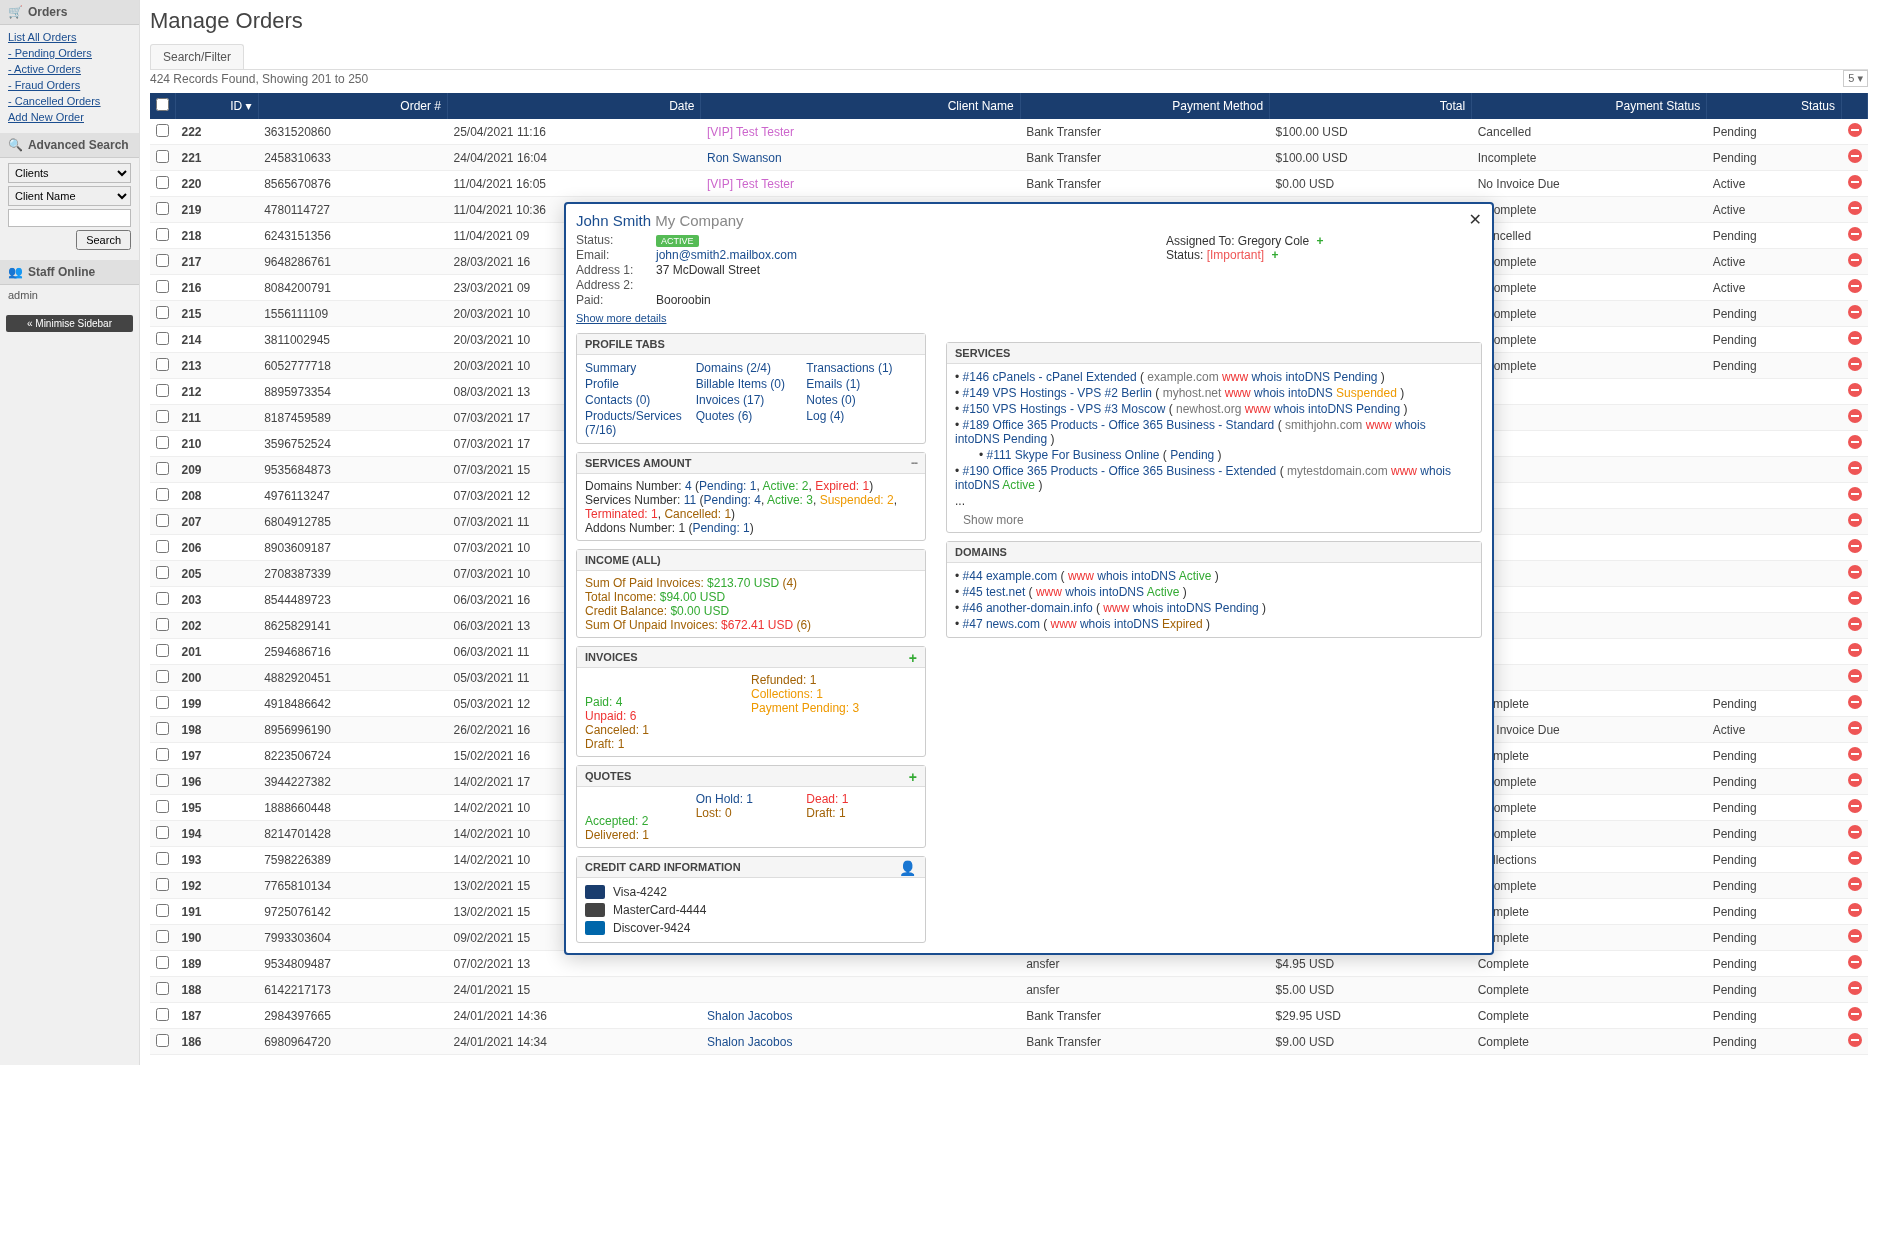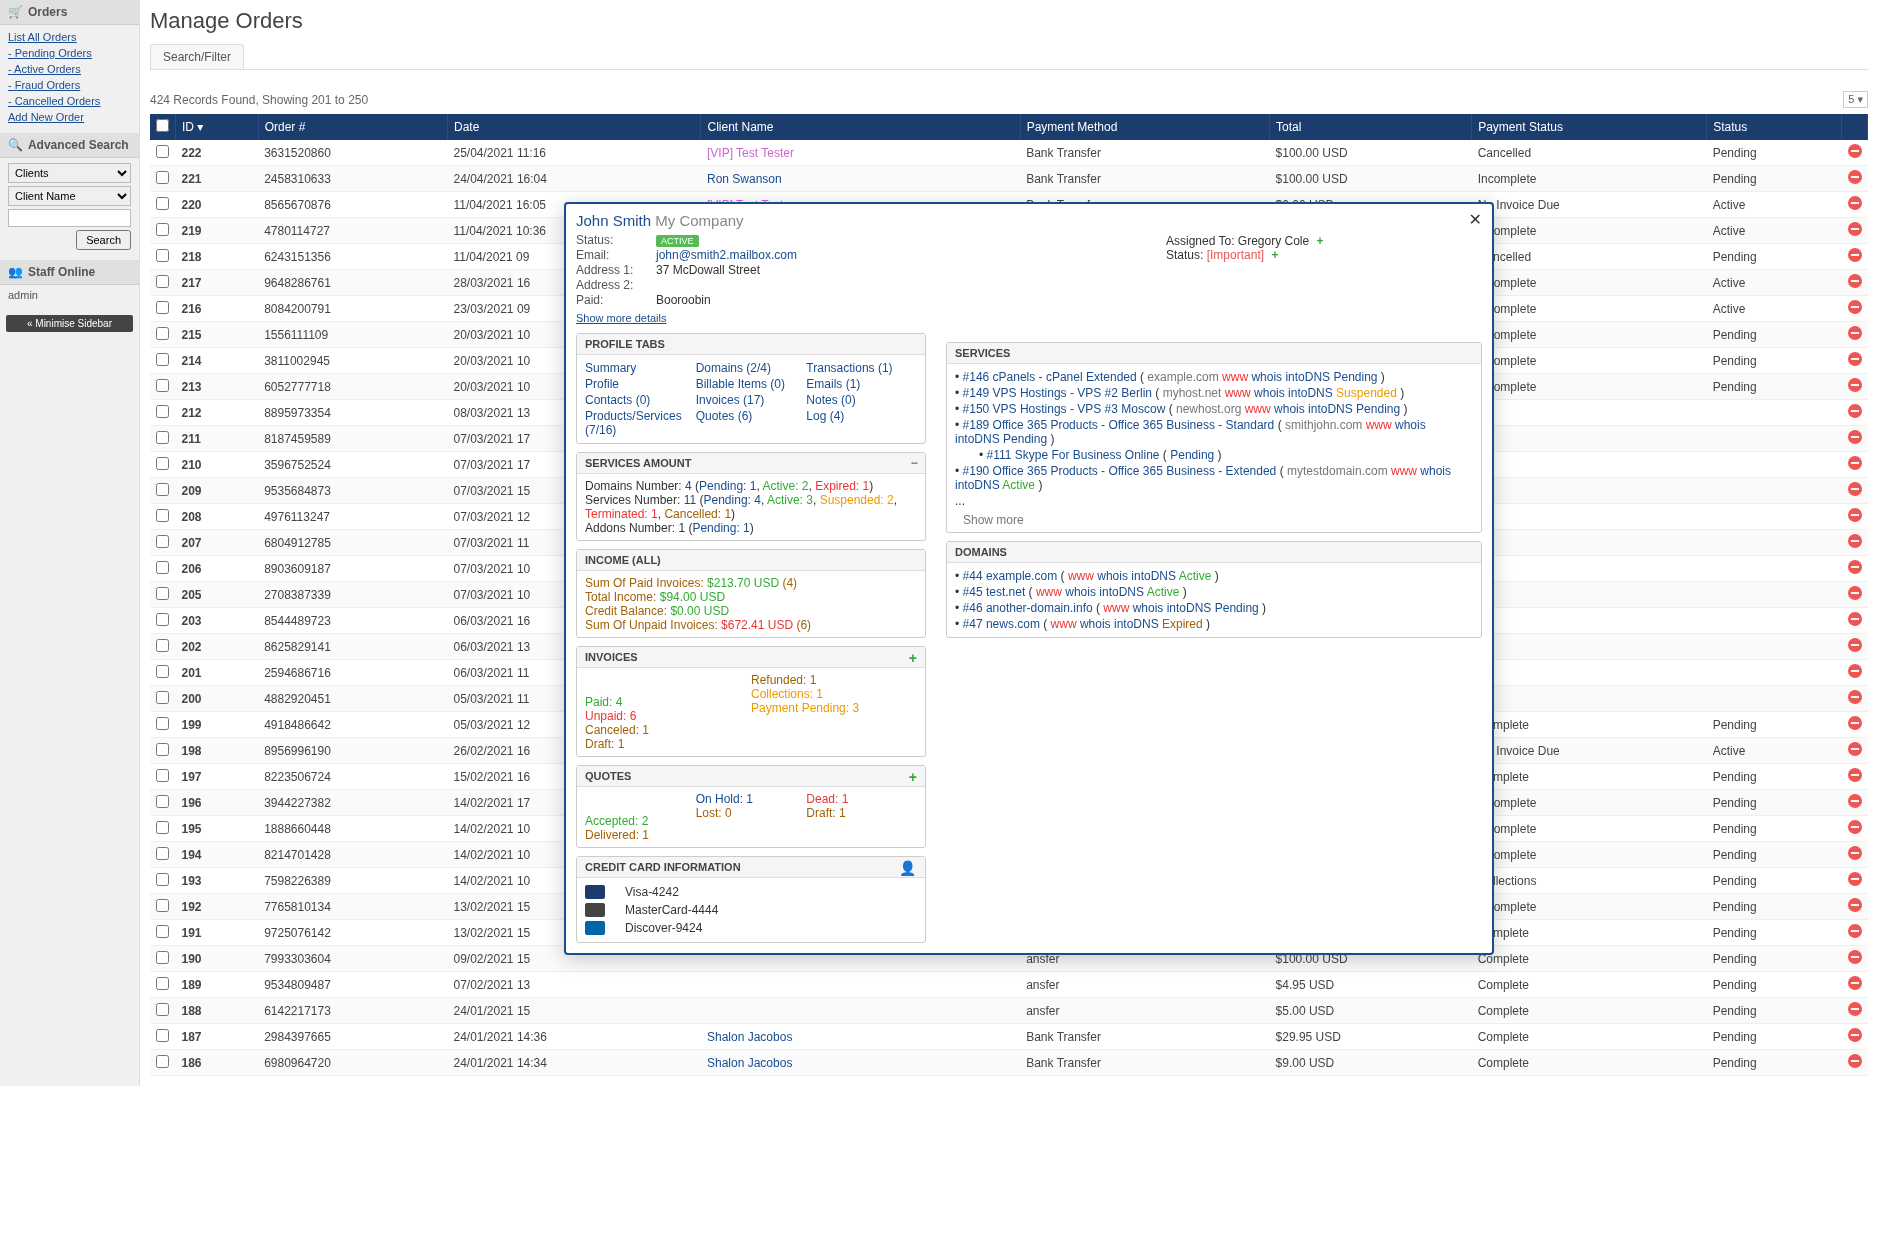--- a/index.html
+++ b/index.html
@@ -14,27 +14,27 @@
 .side-menu { padding: 4px 8px 8px 8px; text-decoration: underline; }
 .side-menu div { padding: 2px 0; font-size: 11px; }
 .side-menu div a { color: #1a4d8f; text-decoration: underline; }
 .side-body { padding: 5px 8px 10px 8px; }
 .side-body select, .side-body input[type=text] { width: 100%; font-size: 11px; padding: 2px; margin-bottom: 3px; border: 1px solid #bbb; }
 .side-body button { float: right; font-size: 11px; padding: 2px 8px; text-align: right; }
 .side-online { padding: 4px 8px; font-size: 11px; color: #555; }
 .minimise { background: #444; color: #fff; text-align: center; font-size: 10px; padding: 3px; margin: 10px 6px; border-radius: 2px; cursor: pointer; }
 
 h1 { font-size: 22px; font-weight: 400; color: #444; margin: 8px 0 10px 0; }
-.tabs { border-bottom: 1px solid #ddd; margin-bottom: 21px; }
+.tabs { border-bottom: 1px solid #ddd; margin-bottom: 0; }
 .tab { display: inline-block; padding: 5px 12px; border: 1px solid #ddd; border-bottom: none; border-radius: 3px 3px 0 0; font-size: 12px; color: #555; background: #f7f7f7; cursor: pointer; }
 .records-row { display: flex; justify-content: space-between; align-items: center; font-size: 12px; color: #666; margin-bottom: 6px; }
 .perpage { border: 1px solid #ccc; padding: 1px 4px; font-size: 11px; }
 
 table.grid { width: 100%; border-collapse: collapse; font-size: 12px; }
-table.grid thead th { background: #1a3d6e; color: #fff; padding: 5px 6px; text-align: left; font-weight: 500; border-right: 1px solid #2a4d7e; }
+table.grid thead th { background: #1a3d6e; color: #fff; padding: 5px 6px; text-align: right; font-weight: 500; border-right: 1px solid #2a4d7e; }
 table.grid thead th.chk { width: 22px; text-align: center; }
 table.grid tbody td { padding: 4px 6px; border-bottom: 1px solid #eee; color: #444; }
 table.grid tbody tr:nth-child(even) { background: #fafafa; }
 .del-btn { display:inline-block; width:14px; height:14px; border-radius:50%; background:#e55; position:relative; cursor:pointer; }
 .del-btn::after { content:""; position:absolute; left:3px; top:6px; width:8px; height:2px; background:#fff; }
 
 .st-pending { color: #c00; }
 .st-active { color: #6a0; }
 .st-incomplete { color: #c00; }
 .st-cancelled { color: #888; }
@@ -67,21 +67,21 @@
 .pt-cols { display:flex; }
 .pt-cols > div { flex:1; }
 .pt-cols a { display:block; padding:1px 0; color:#1a4d8f; }
 
 .inc-green { color:#3a3;margin-top:22px; }
 .inc-red   { color:#e33; }
 .inc-orange{ color:#e90; }
 .inc-blue  { color:#1a4d8f; }
 .inc-grey  { color:#a16207; }
 
-.cc-row { display:flex; align-items:center; gap:20px; padding:2px 0; }
+.cc-row { display:flex; align-items:center; gap:8px; padding:2px 0; }
 .cc-ico { display:inline-block; width:20px; height:14px; border-radius:2px; }
 .cc-visa { background:#1a3d6e; }
 .cc-mc   { background:#444; }
 .cc-disc { background:#06a; }
 .panel-user-ico { position:absolute; right:8px; top:3px; color:#888; font-size:14px; }
 
 .svc-item { padding:1px 0; font-size:12px; }
 .svc-item .dom { color:#777; }
 .svc-item .www { color:#e33; }
 .svc-item .whois { color:#1a4d8f; }

